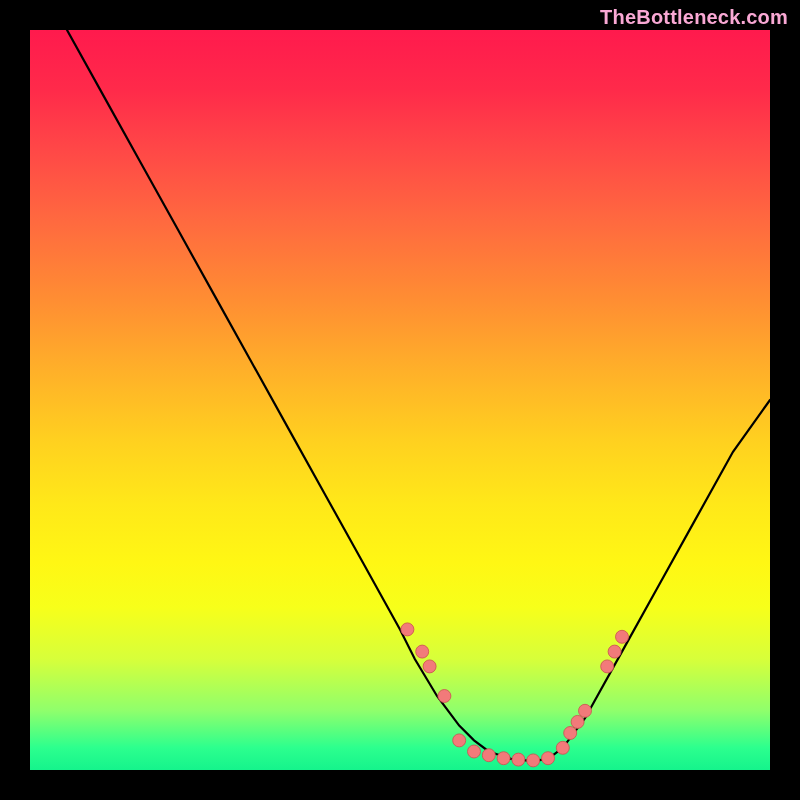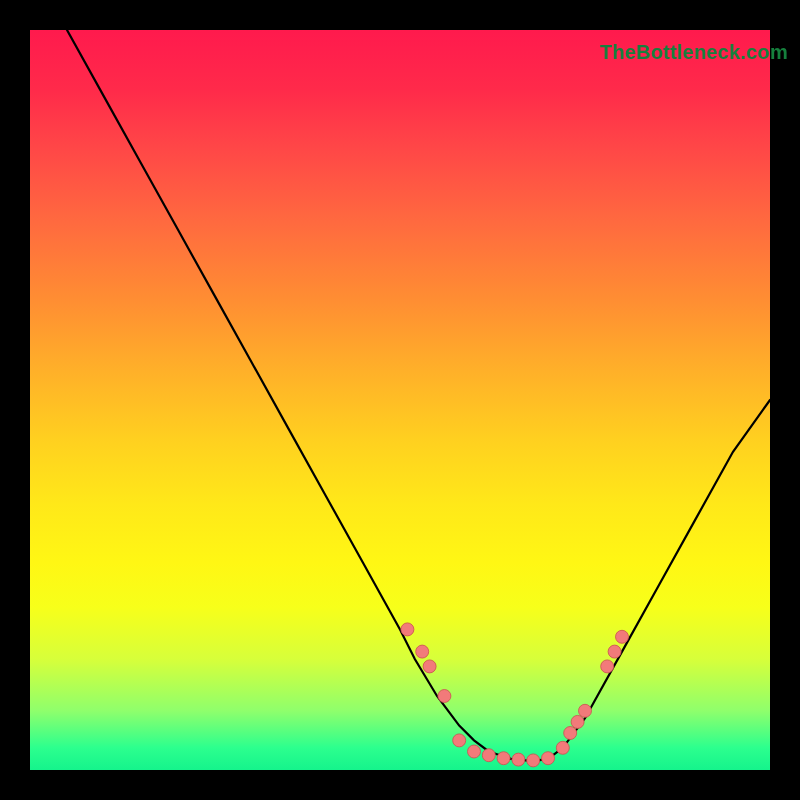--- a/index.html
+++ b/index.html
@@ -30,26 +30,25 @@
       #f7ff1a 78%,
       #d7ff3a 85%,
       #8fff6c 92%,
       #2cff8e 97%,
       #15f48c 100%);
   }
   .watermark {
     position: absolute;
     top: 6px;
     right: 12px;
-    color: #15803d;
+    color: #f9a8d4;
     font-size: 20px;
     font-weight: 600;
     letter-spacing: 0.2px;
     z-index: 5;
-    margin-top: 35px;
   }
   svg.plot {
     position: absolute;
     left: 0;
     top: 0;
     width: 740px;
     height: 740px;
   }
   .curve {
     fill: none;

